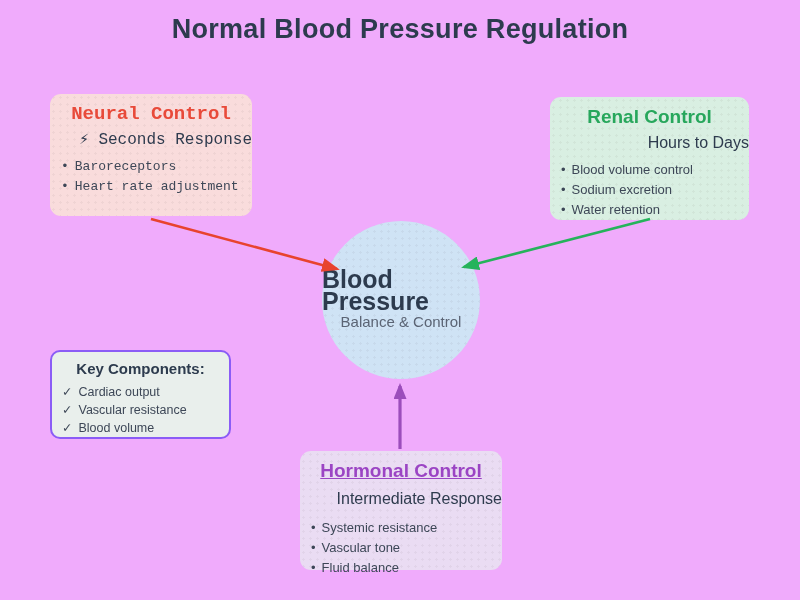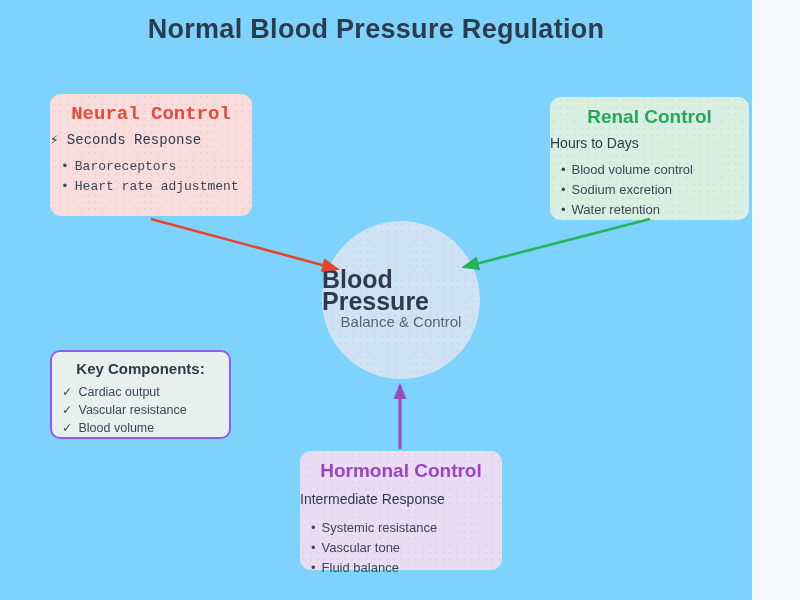--- a/index.html
+++ b/index.html
@@ -2,55 +2,54 @@
 <html><head>
 <meta charset="utf-8">
 <style>
   html,body{margin:0;padding:0;}
   body{
     font-family:"Liberation Sans","DejaVu Sans",sans-serif;
     background:#f8f9fa;
   }
   .canvas{
     position:relative;
-    width:724px;height:600px;
-    background:#7dd3fc;
+    width:800px;height:600px;
+    background:#f0abfc;
     overflow:hidden;
-    padding-left:28px;
   }
   .page-title{
     position:absolute;top:14px;left:0;width:100%;
     text-align:center;
     font-size:27px;font-weight:bold;color:#2d3b4e;
     letter-spacing:0.3px;margin:0;
   }
   .textured{
     background-image:radial-gradient(rgba(60,40,40,0.05) 1px, transparent 1.3px);
     background-size:7px 7px;
   }
   .box{
     position:absolute;border-radius:11px;box-sizing:border-box;
   }
   .box-title{
     text-align:center;font-weight:bold;font-size:19px;
     padding-top:9px;line-height:22px;
   }
   .box-subtitle{
-    text-align:left;font-size:14px;color:#2e3b4e;
+    text-align:right;font-size:16px;color:#2e3b4e;
     margin-top:6px;line-height:18px;
   }
   .box ul{list-style:none;margin:8px 0 0;padding:0 6px 0 11px;}
   .box li{font-size:13px;color:#3d4757;line-height:20px;white-space:nowrap;}
   .bullet{margin-right:6px;}
   .neural-box{left:50px;top:94px;width:202px;height:122px;background-color:#f9dcdc;font-family:Liberation Mono, monospace;}
   .neural-box .box-title{color:#e84a3a;}
   .renal-box{left:550px;top:97px;width:199px;height:123px;background-color:#d9efe2;}
   .renal-box .box-title{color:#27a75c;}
   .hormonal-box{left:300px;top:451px;width:202px;height:119px;background-color:#eadcf3;}
-  .hormonal-box .box-title{color:#9b44c4;}
+  .hormonal-box .box-title{color:#9b44c4;text-decoration:underline;}
   .hormonal-box .box-subtitle{margin-top:8px;}
   .hormonal-box ul{margin-top:10px;}
   .center-circle{
     position:absolute;left:322px;top:221px;width:158px;height:158px;
     border-radius:50%;background-color:#cfe3f5;
     display:flex;flex-direction:column;align-items:center;justify-content:center;
   }
   .circle-title{font-size:25px;font-weight:bold;color:#2d3b4e;line-height:22px;}
   .circle-subtitle{font-size:15px;color:#5b6474;line-height:20px;}
   .key-box{

